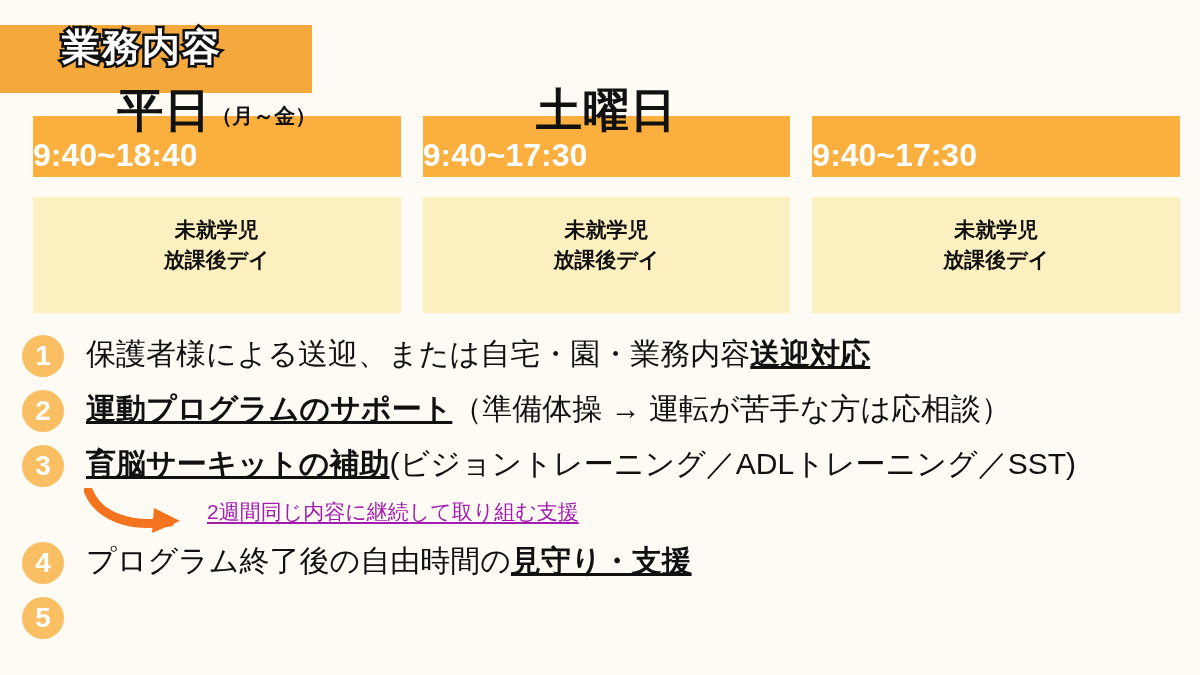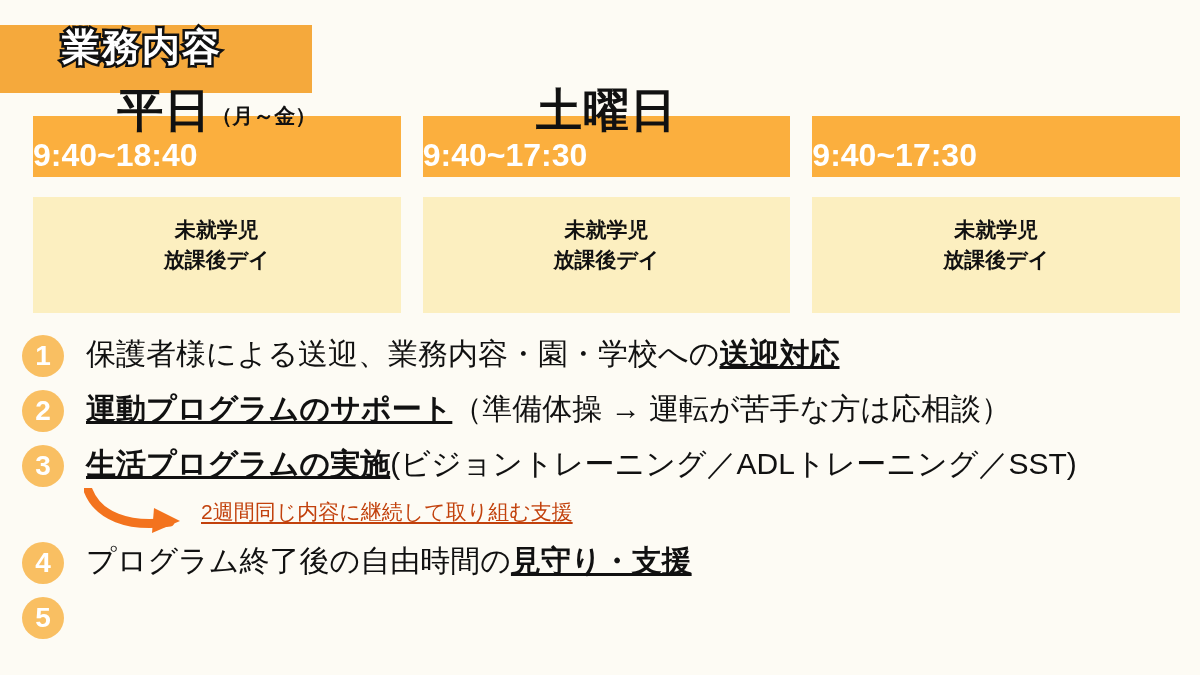--- a/index.html
+++ b/index.html
@@ -146,24 +146,24 @@
     position: relative;
     height: 42px;
   }
   #note-arrow {
     position: absolute;
     left: 62px;
     top: -8px;
   }
   #note-text {
     position: absolute;
-    left: 179px;
+    left: 185px;
     top: 2px;
     font-size: 21px;
-    color: #c2410c;
+    color: #a21caf;
     text-decoration: underline;
     text-underline-offset: 3px;
     white-space: nowrap;
   }
 </style>
 </head>
 <body>
 
 <div id="title-banner"></div>
 <div id="title-text">業務内容</div>
@@ -205,31 +205,31 @@
       <div>放課後デイ</div>
     </div>
   </div>
 
 </div>
 
 <div id="task-list">
 
   <div class="task-row">
     <div class="num-badge">1</div>
-    <div class="task-text"><span class="n">保護者様による送迎、業務内容・園・学校への</span><span class="b">送迎対応</span><span class="n"></span></div>
+    <div class="task-text"><span class="n">保護者様による送迎、または自宅・園・業務内容</span><span class="b">送迎対応</span><span class="n"></span></div>
   </div>
 
   <div class="task-row">
     <div class="num-badge">2</div>
     <div class="task-text"><span class="n"></span><span class="b">運動プログラムのサポート</span><span class="n">（準備体操 → 運転が苦手な方は応相談）</span></div>
   </div>
 
   <div class="task-row">
     <div class="num-badge">3</div>
-    <div class="task-text"><span class="n"></span><span class="b">生活プログラムの実施</span><span class="n">(ビジョントレーニング／ADLトレーニング／SST)</span></div>
+    <div class="task-text"><span class="n"></span><span class="b">育脳サーキットの補助</span><span class="n">(ビジョントレーニング／ADLトレーニング／SST)</span></div>
   </div>
 
   <div id="note-row">
     <span id="note-arrow">
       <svg width="112" height="46" viewBox="0 0 112 46">
         <path d="M4 2 C14 28, 44 40, 86 34" stroke="#F3731E" stroke-width="9" fill="none" stroke-linecap="round"></path>
         <path d="M70 20 L96 33 L68 45 Z" fill="#F3731E"></path>
       </svg>
     </span>
     <span id="note-text">2週間同じ内容に継続して取り組む支援</span>

